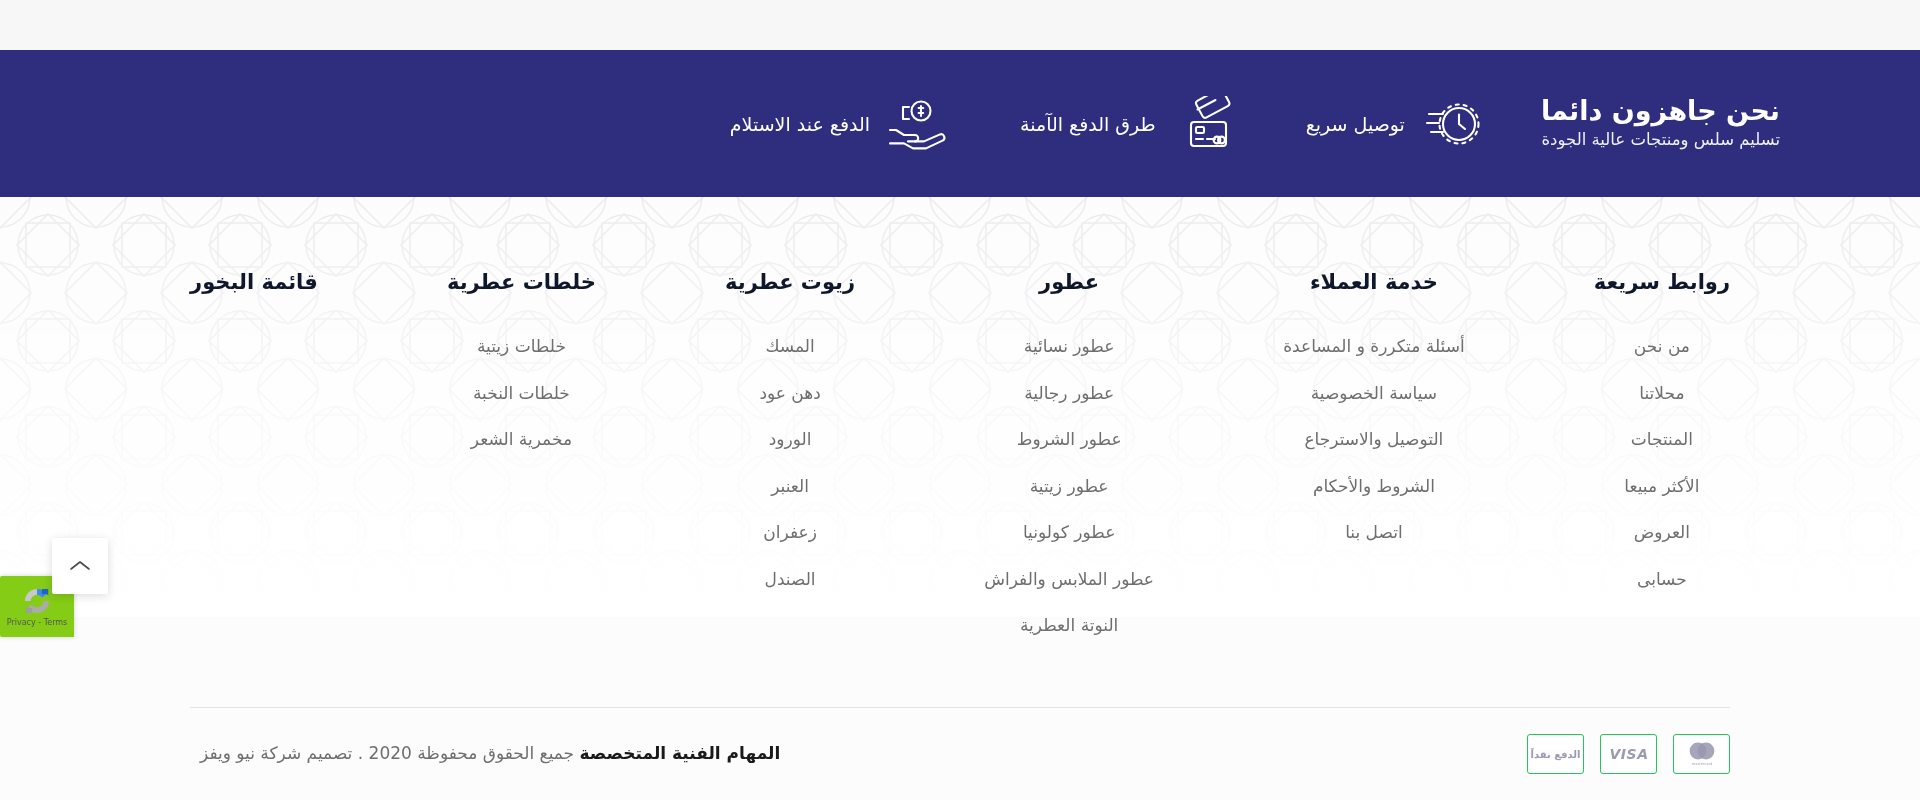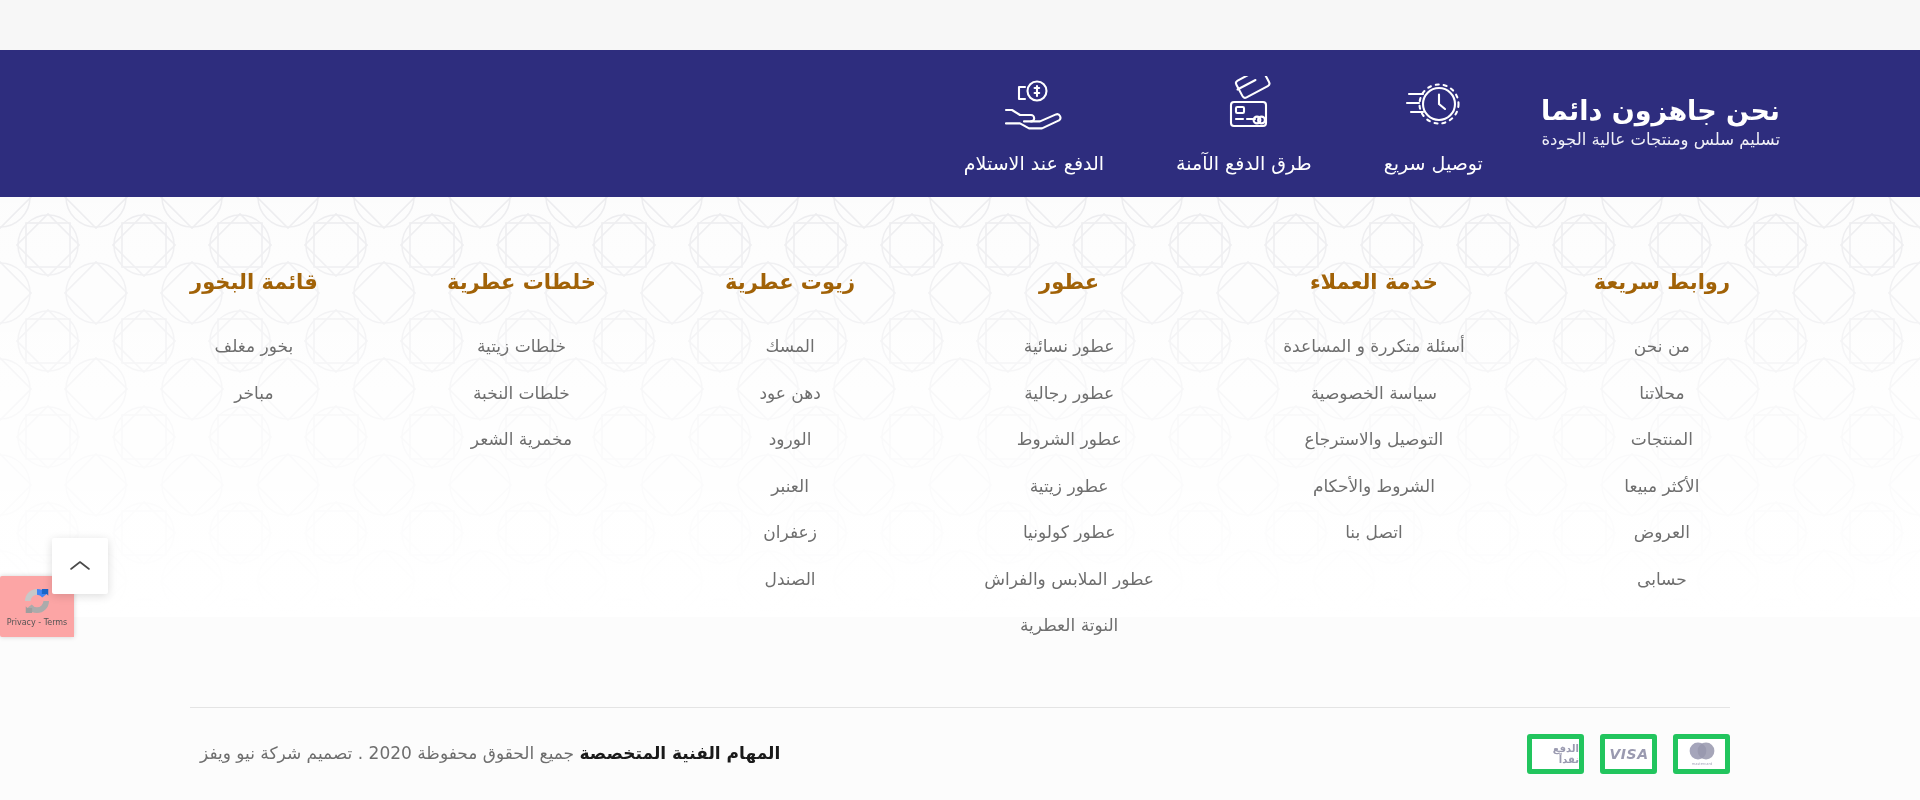--- a/index.html
+++ b/index.html
@@ -58,21 +58,21 @@
   .brand-sub {
     font-size: 16.5px;
     font-weight: normal;
     line-height: 1.5;
     white-space: nowrap;
     color: #f0f0f7;
   }
 
   .feature {
     display: flex;
-    flex-direction: column;
+    flex-direction: row;
     align-items: center;
     gap: 18px;
     color: #ffffff;
     margin-left: 72px;
     white-space: nowrap;
   }
   .feature:last-child { margin-left: 0; }
   .feature-icon {
     width: 60px;
     height: 60px;
@@ -117,21 +117,21 @@
     direction: rtl;
   }
 
   .col {
     text-align: center;
     min-width: 120px;
   }
   .col-title {
     font-size: 21px;
     font-weight: bold;
-    color: #a16207;
+    color: #0f172a;
     margin: 72px 0 0 0;
     line-height: 1.3;
     white-space: nowrap;
   }
   .col-links {
     list-style: none;
     margin-top: 27px;
   }
   .col-links li { margin: 0; }
   .col-link {
@@ -180,21 +180,21 @@
 
   .pay-methods {
     display: flex;
     flex-direction: row-reverse;
     align-items: center;
     gap: 16px;
   }
   .pay-badge {
     width: 57px;
     height: 40px;
-    border: 5px solid #22c55e;
+    border: 1px solid #22c55e;
     border-radius: 3px;
     background: #ffffff;
     display: flex;
     align-items: center;
     justify-content: center;
     cursor: pointer;
   }
   .pay-badge.cash {
     font-size: 10px;
     color: #9a9ab0;
@@ -220,21 +220,21 @@
     z-index: 6;
   }
 
   
   .recaptcha {
     position: absolute;
     left: 0;
     top: 379px;
     width: 74px;
     height: 61px;
-    background: #fca5a5;
+    background: #84cc16;
     box-shadow: 0 0 5px rgba(0,0,0,.18);
     border-radius: 2px 0 0 2px;
     display: flex;
     flex-direction: column;
     align-items: center;
     justify-content: center;
     gap: 2px;
     z-index: 5;
   }
   .recaptcha-text {
@@ -441,28 +441,20 @@
               <a class="col-link">خلطات النخبة</a>
             </li>
           <li>
               <a class="col-link">مخمرية الشعر</a>
             </li>
         </ul>
       </div>
 
       <div class="col">
         <h3 class="col-title">قائمة البخور</h3>
-        <ul class="col-links">
-          <li>
-              <a class="col-link">بخور مغلف</a>
-            </li>
-          <li>
-              <a class="col-link">مباخر</a>
-            </li>
-        </ul>
       </div>
 
     </div>
 
     <div class="divider"></div>
 
     <div class="bottom-bar">
 
       <div class="copyright">
         <span class="strong">المهام الفنية المتخصصة</span><span> جميع الحقوق محفوظة 2020 . تصميم شركة نيو ويفز</span>

